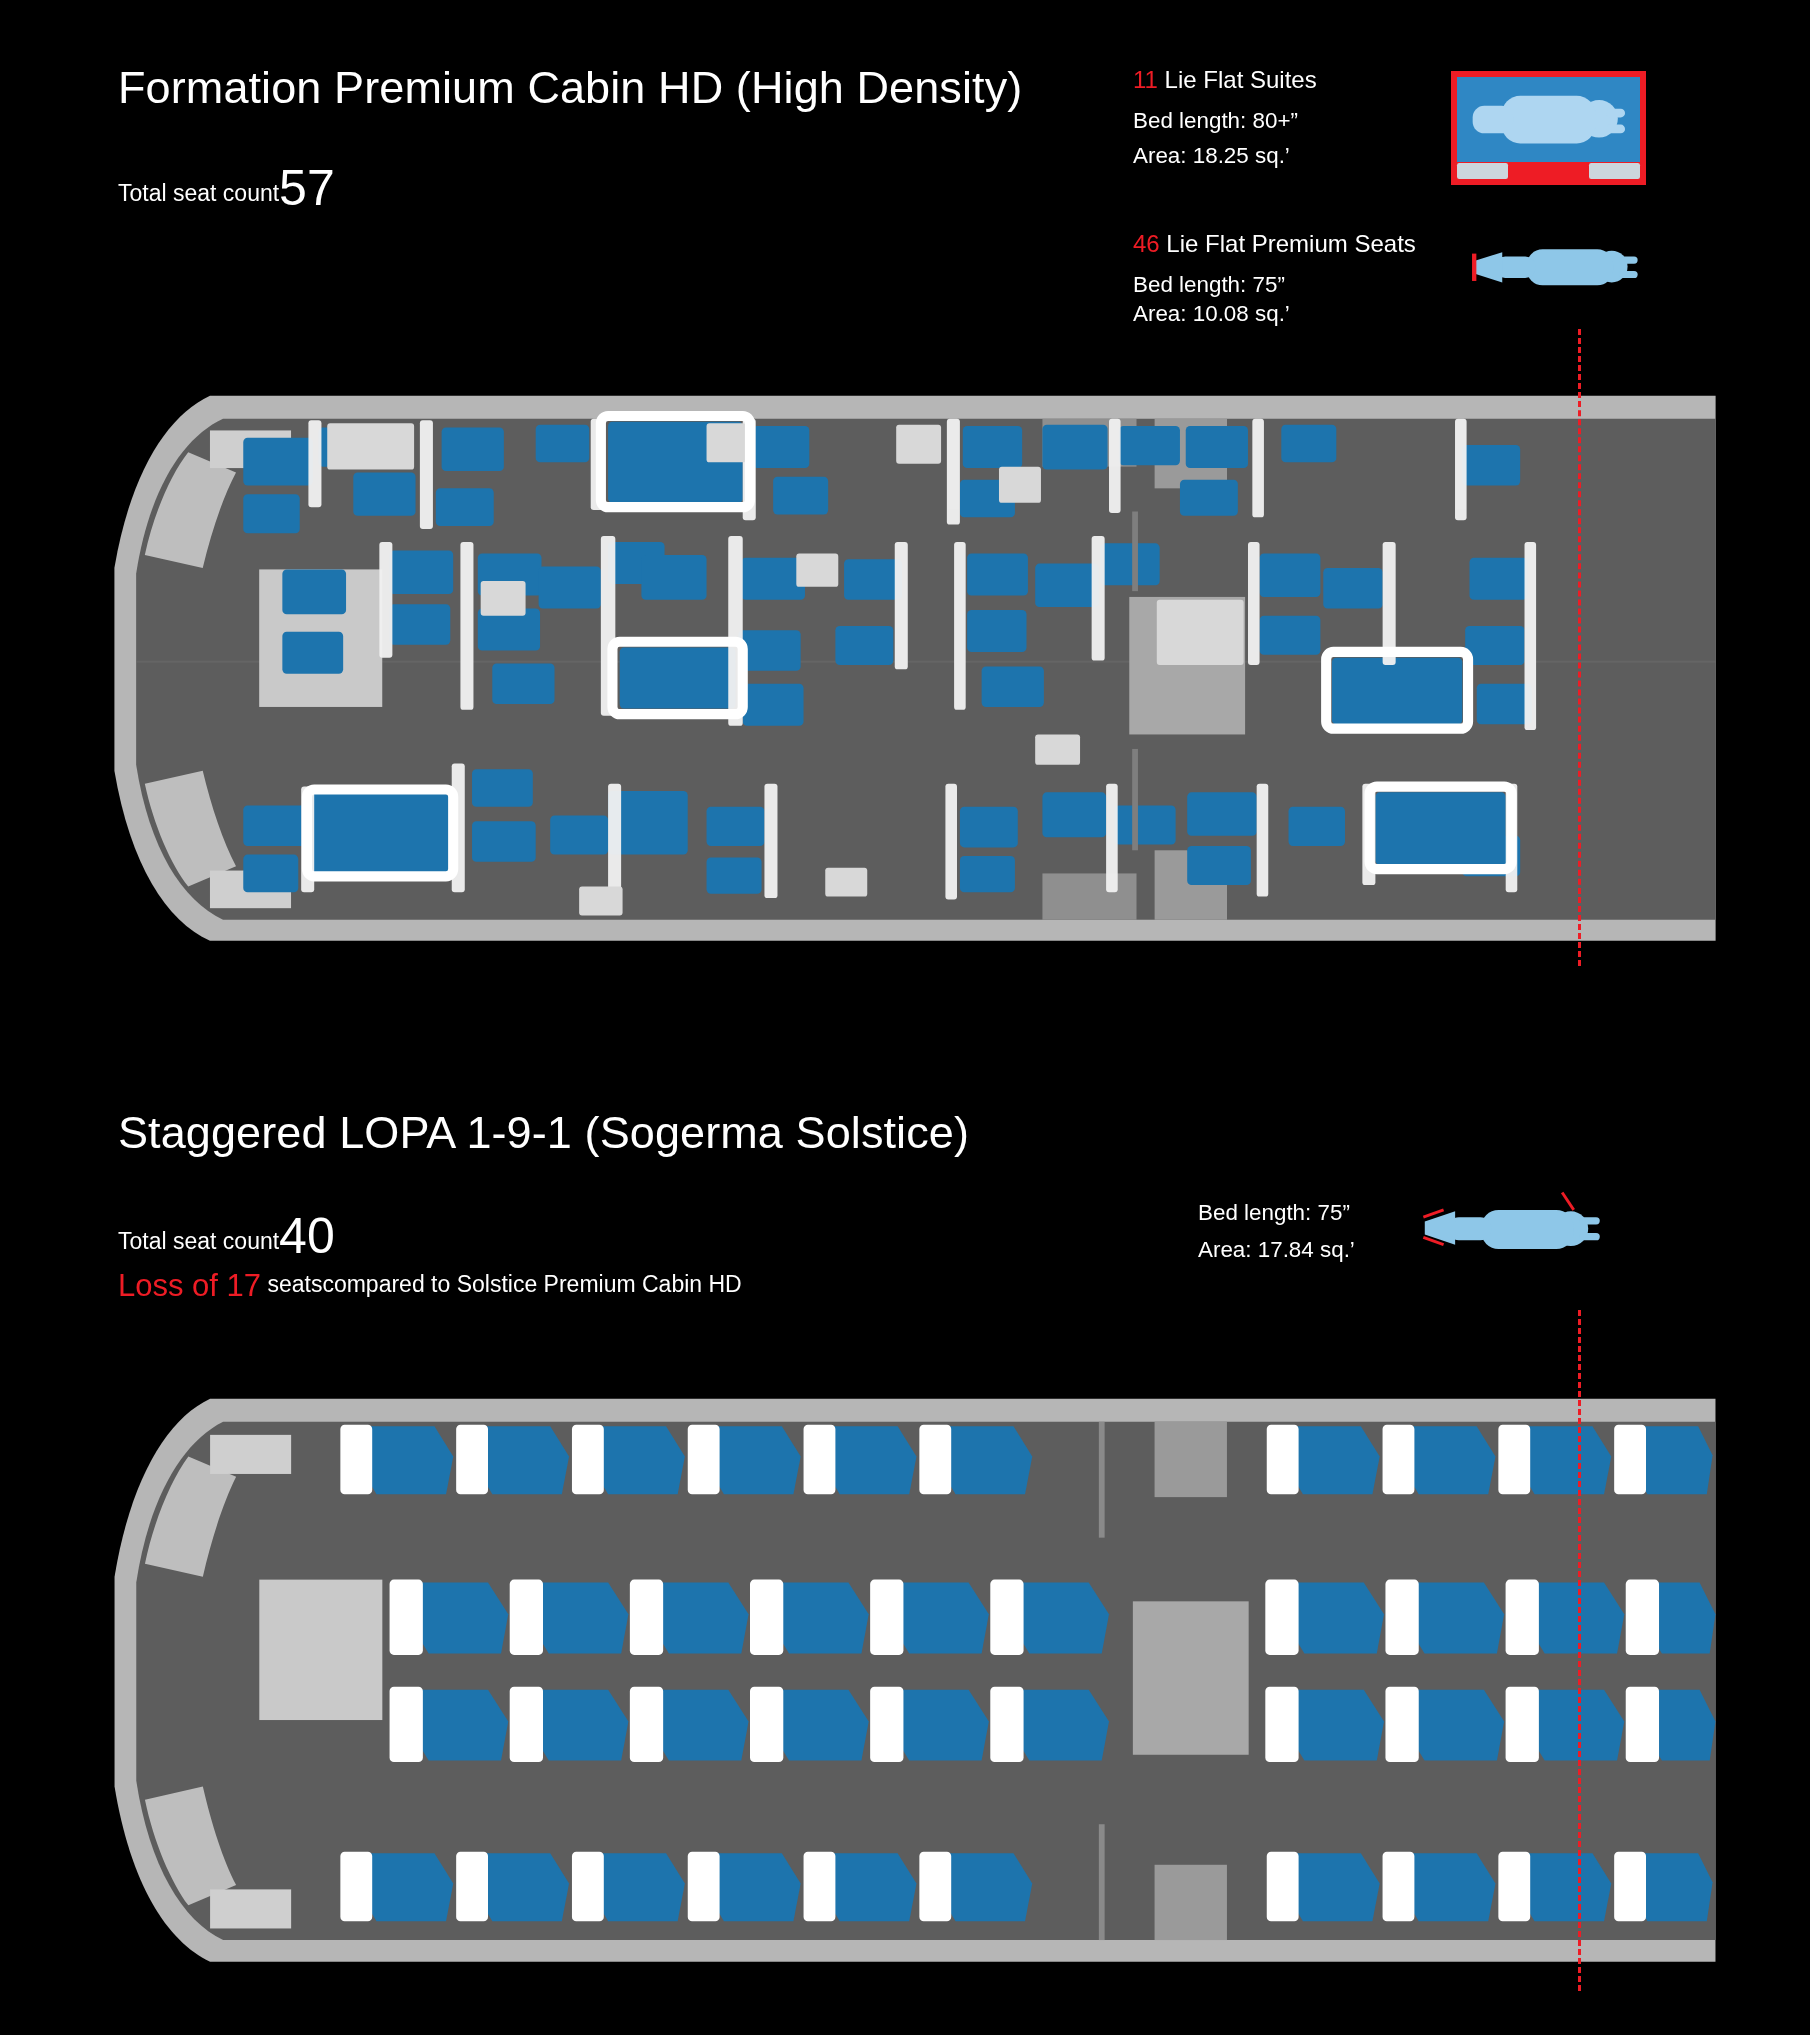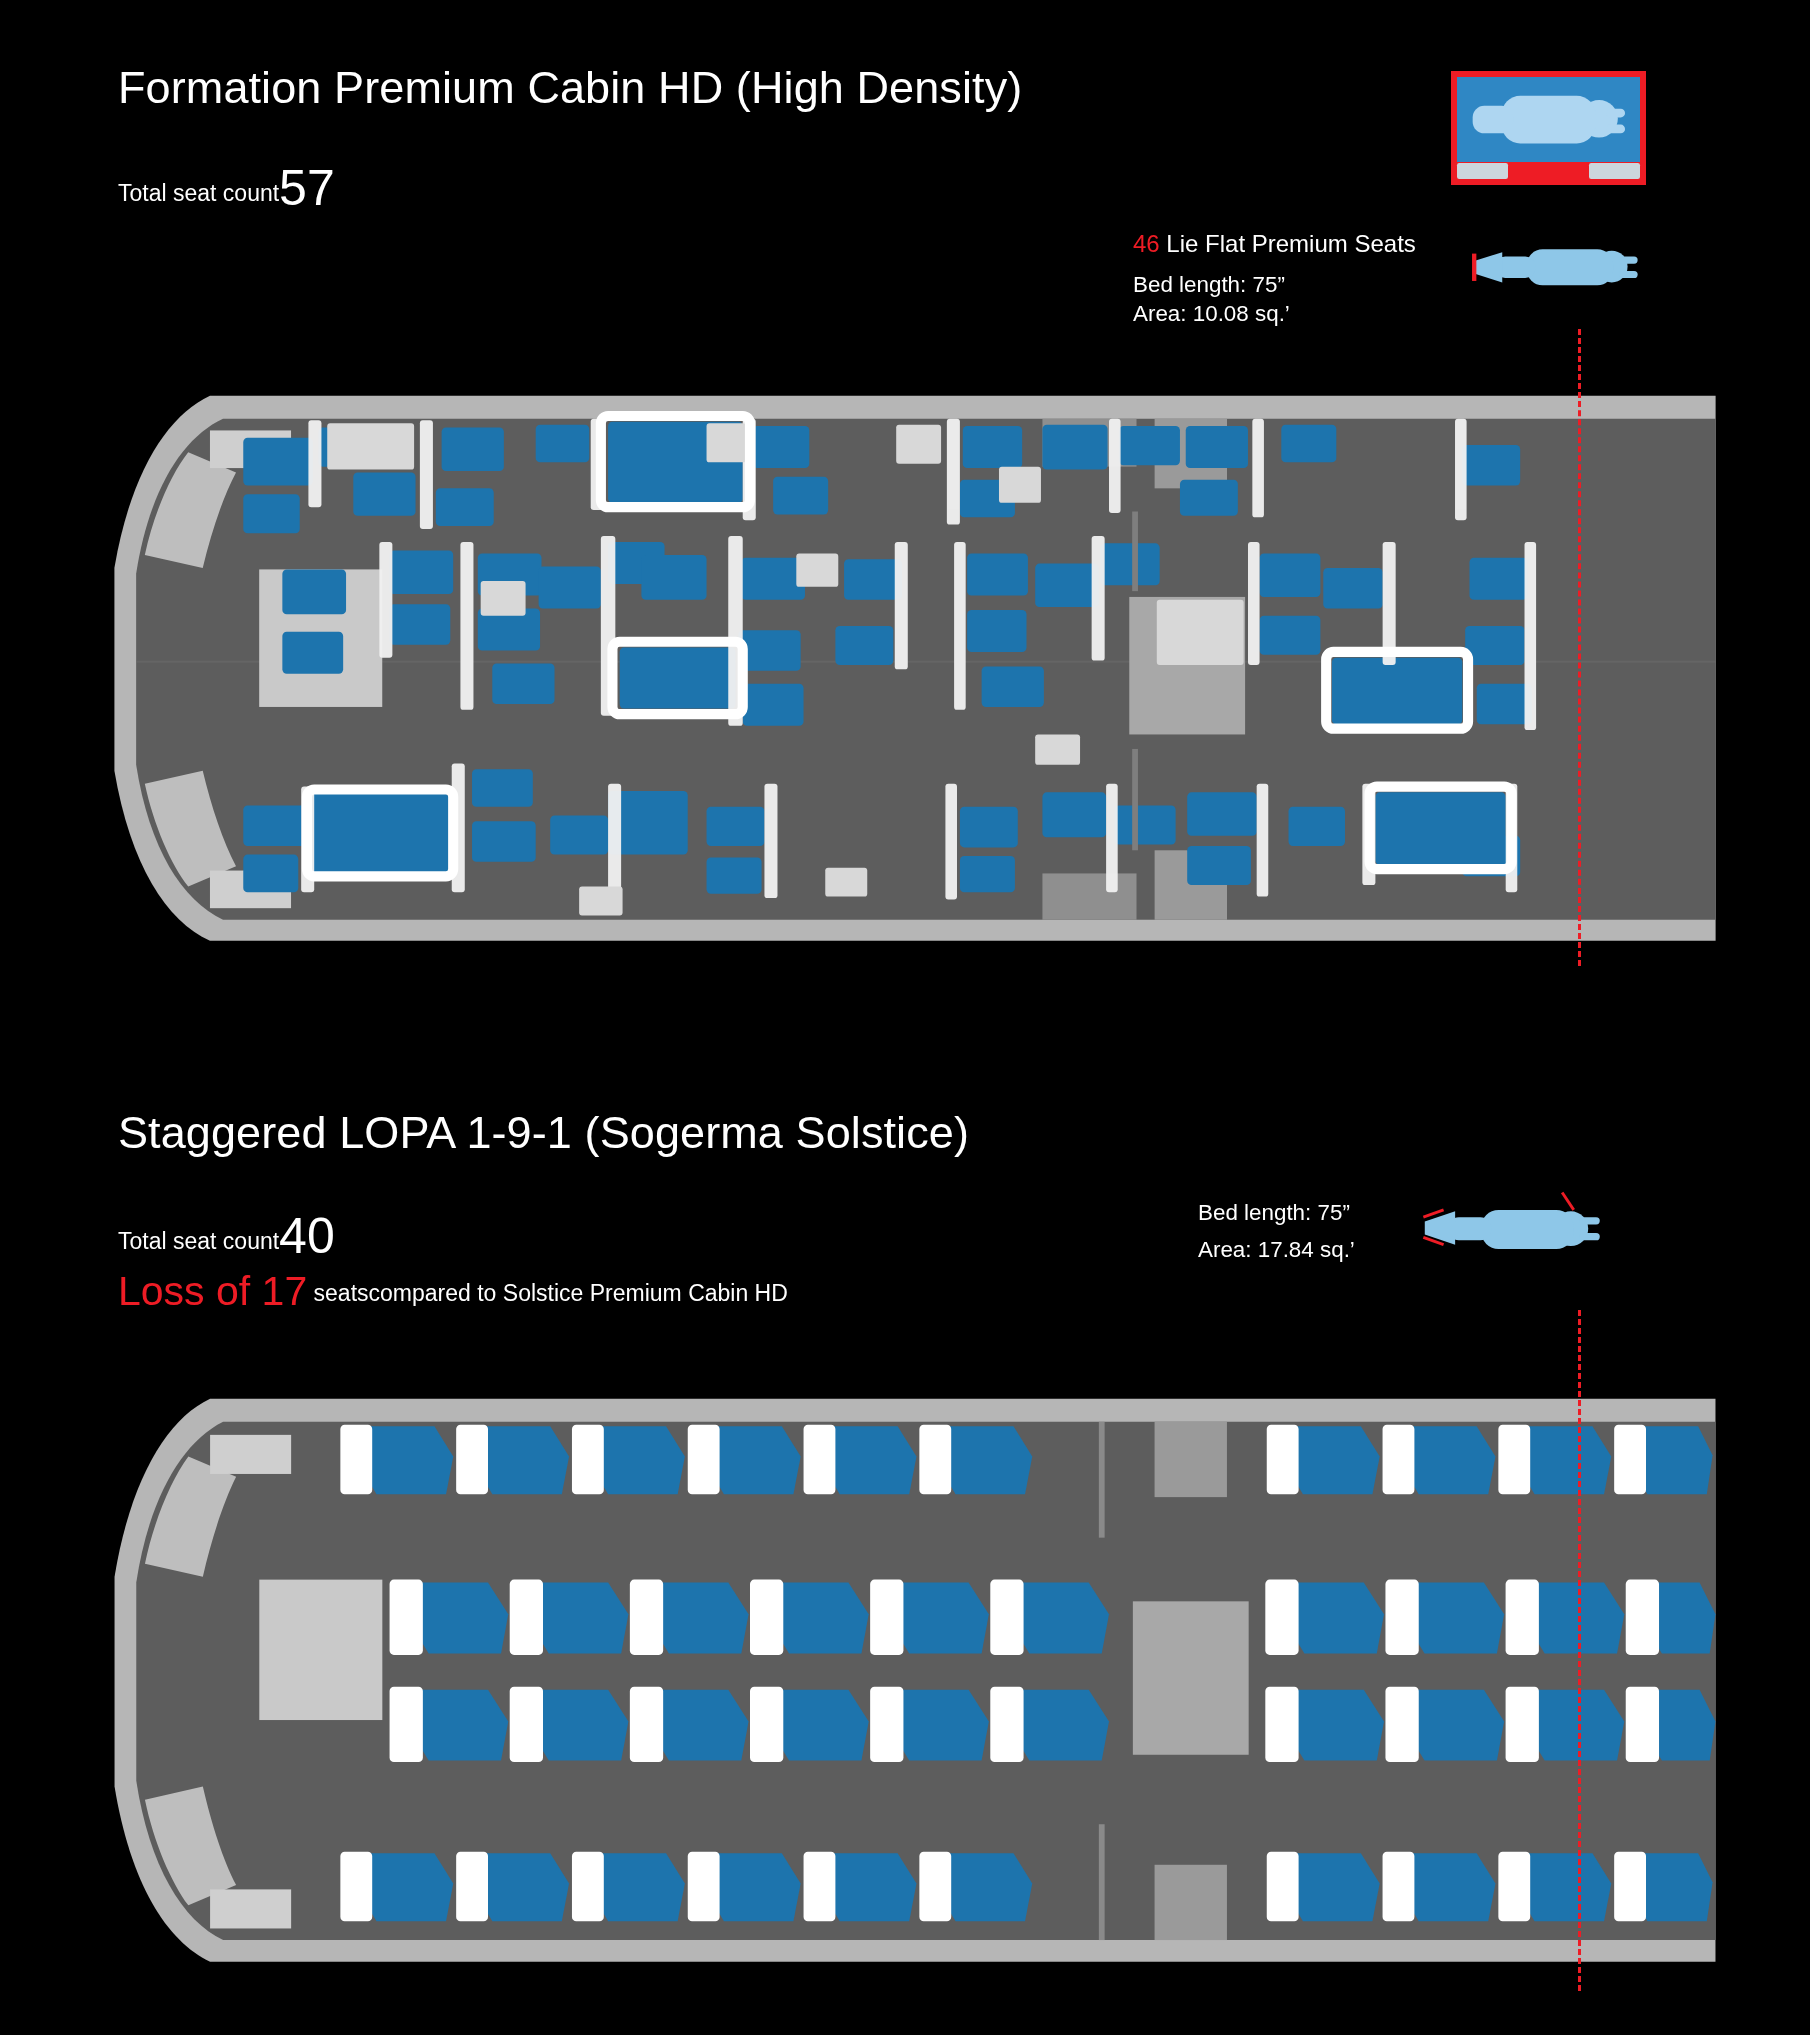--- a/index.html
+++ b/index.html
@@ -9,21 +9,21 @@
   }
   .section{position:absolute;left:0;width:1810px;padding-left:48px;}
   
   .title{
     font-size:45px;font-weight:400;letter-spacing:0.1px;color:#ffffff;
     white-space:nowrap;
   }
   .countline{font-size:23px;white-space:nowrap;margin-top:16px;}
   .countline .big{font-size:50px;vertical-align:-4.3px;}
   .lossline{font-size:23px;white-space:nowrap;margin-top:19px;}
-  .lossline .loss{color:#ee1c25;font-size:41px;vertical-align:-4.3px;}
+  .lossline .loss{color:#ee1c25;font-size:31px;vertical-align:-4.3px;}
   
   .legend-block{position:absolute;font-size:22.4px;line-height:1.32;}
   .legend-head{font-size:24px;white-space:nowrap;}
   .legend-head .num{color:#ee1c25;}
   .legend-sub{white-space:nowrap;}
   
   .cabin{position:absolute;}
   .dash{
     position:absolute;width:0;border-left:3.6px dashed #ee1c25;
   }
@@ -32,20 +32,27 @@
 <body>
 
 <div class="section" style="top:0;height:1035px;">
 
   <div class="title" style="position:absolute;left:118px;top:62px;">Formation Premium Cabin HD (High Density)</div>
 
   <div class="countline" style="position:absolute;left:118px;top:143px;">
     <span>Total seat count</span><span class="big">57</span>
   </div>
 
+  <div class="legend-block" style="left:1133px;top:64px;">
+    <div class="legend-head">
+      <span class="num">11</span><span> Lie Flat Suites</span>
+    </div>
+    <div class="legend-sub" style="margin-top:10px;">Bed length: 80+”</div>
+    <div class="legend-sub" style="margin-top:5.8px;">Area: 18.25 sq.’</div>
+  </div>
 
   <div style="position:absolute;left:1451px;top:71px;width:195px;height:114px;background:#ee1c25;">
     <div style="position:absolute;left:5.8px;top:5.8px;right:5.8px;bottom:23px;background:#2f87c4;"></div>
     <div style="position:absolute;left:5.8px;bottom:5.8px;width:51px;height:16px;background:#ccd6dd;border-radius:2.2px;"></div>
     <div style="position:absolute;right:5.8px;bottom:5.8px;width:51px;height:16px;background:#ccd6dd;border-radius:2.2px;"></div>
     <div style="position:absolute;left:62px;bottom:5.8px;width:71px;height:16px;background:#ee1c25;"></div>
     <svg viewBox="0 0 270 130" style="position:absolute;left:0;top:2.9px;width:195px;height:94px;">
       <ellipse cx="205" cy="62" rx="26" ry="26" fill="#aed6f1"></ellipse>
       <rect x="70" y="30" width="130" height="66" rx="26" fill="#aed6f1"></rect>
       <rect x="30" y="44" width="56" height="38" rx="16" fill="#aed6f1"></rect>

